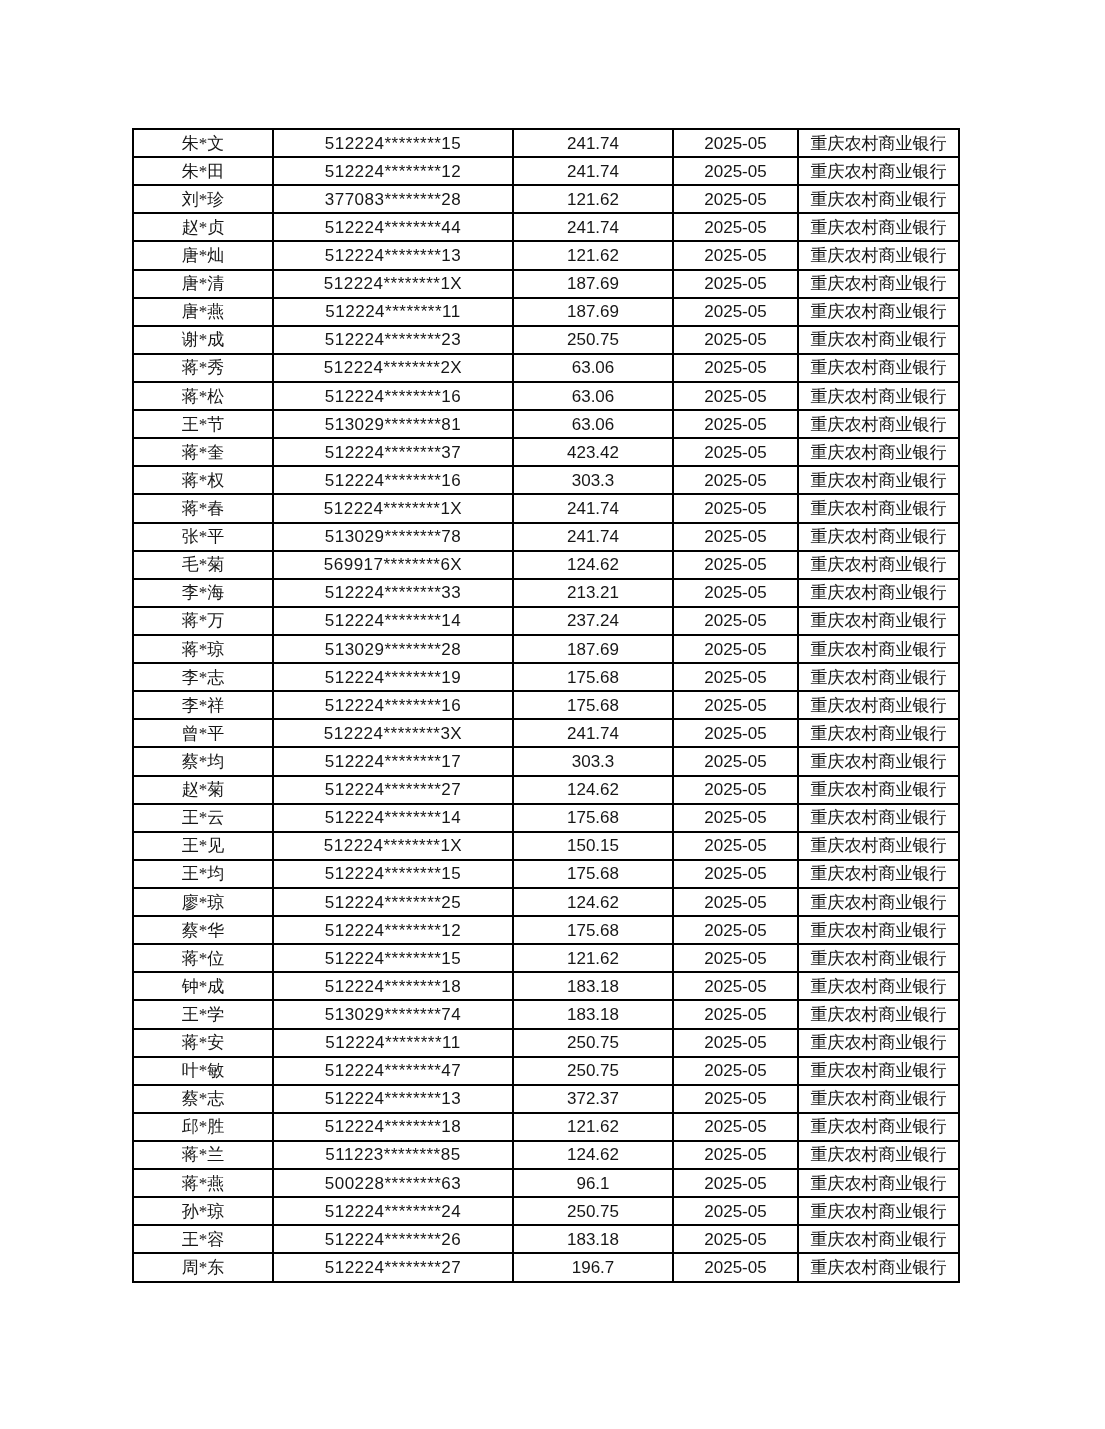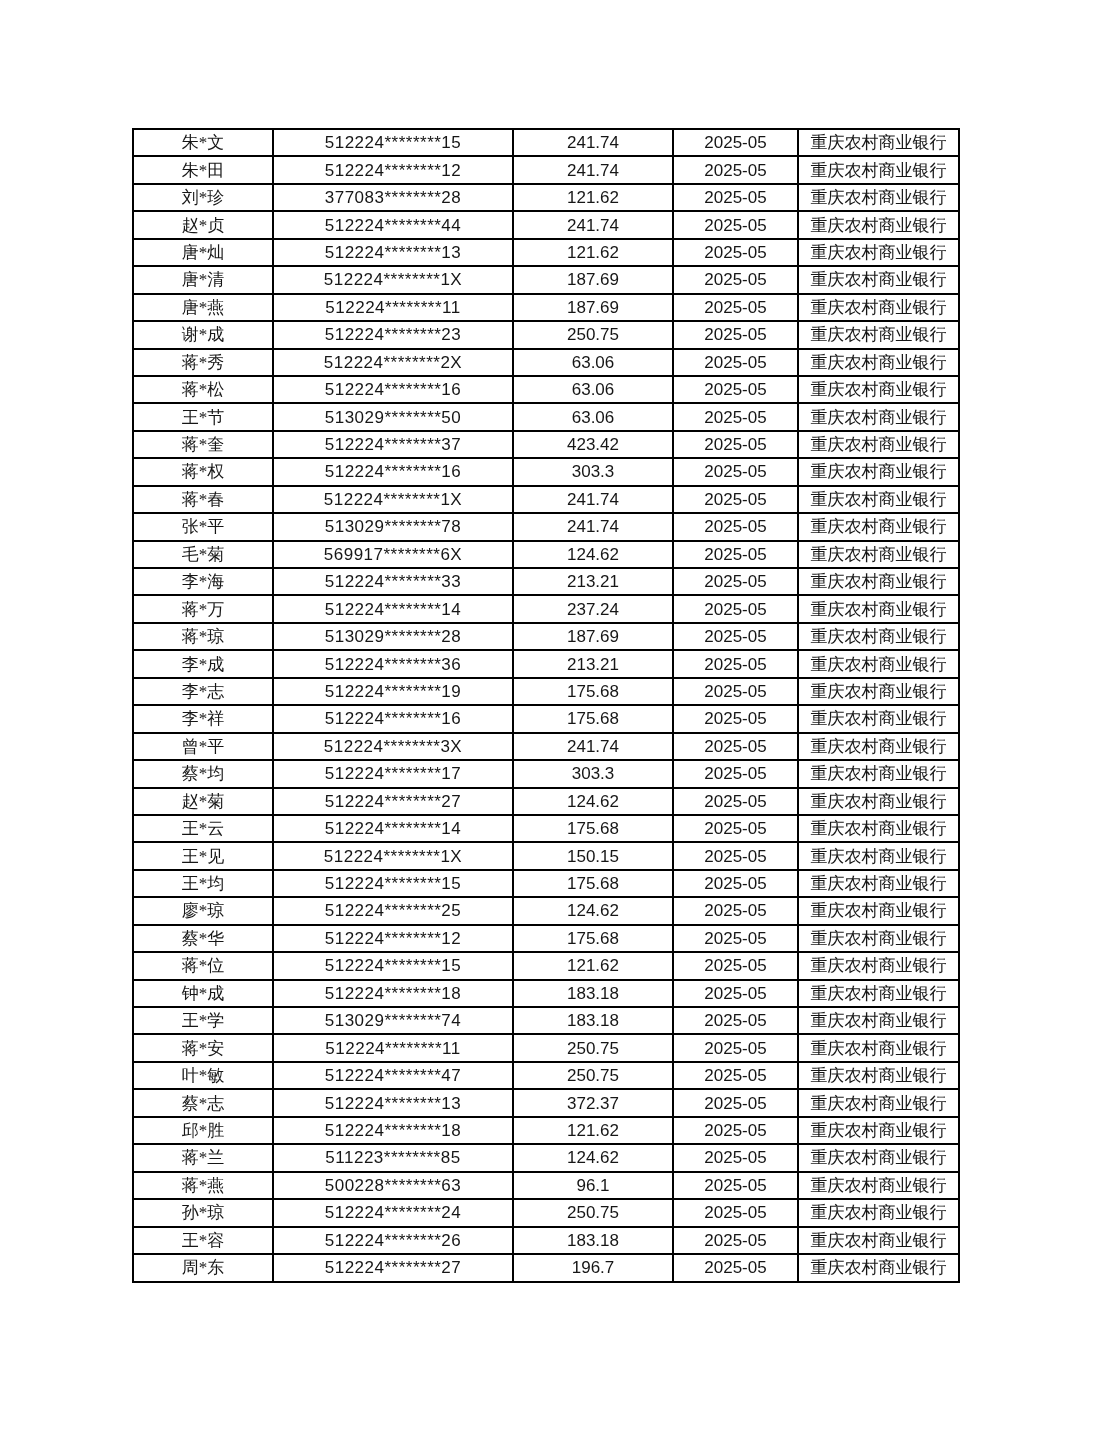--- a/index.html
+++ b/index.html
@@ -121,21 +121,21 @@
         </tr>
         <tr>
           <td class="col-name">蒋*松</td>
           <td class="col-id">512224********16</td>
           <td class="col-amount">63.06</td>
           <td class="col-month">2025-05</td>
           <td class="col-bank">重庆农村商业银行</td>
         </tr>
         <tr>
           <td class="col-name">王*节</td>
-          <td class="col-id">513029********50</td>
+          <td class="col-id">513029********81</td>
           <td class="col-amount">63.06</td>
           <td class="col-month">2025-05</td>
           <td class="col-bank">重庆农村商业银行</td>
         </tr>
         <tr>
           <td class="col-name">蒋*奎</td>
           <td class="col-id">512224********37</td>
           <td class="col-amount">423.42</td>
           <td class="col-month">2025-05</td>
           <td class="col-bank">重庆农村商业银行</td>
@@ -179,27 +179,20 @@
           <td class="col-name">蒋*万</td>
           <td class="col-id">512224********14</td>
           <td class="col-amount">237.24</td>
           <td class="col-month">2025-05</td>
           <td class="col-bank">重庆农村商业银行</td>
         </tr>
         <tr>
           <td class="col-name">蒋*琼</td>
           <td class="col-id">513029********28</td>
           <td class="col-amount">187.69</td>
-          <td class="col-month">2025-05</td>
-          <td class="col-bank">重庆农村商业银行</td>
-        </tr>
-        <tr>
-          <td class="col-name">李*成</td>
-          <td class="col-id">512224********36</td>
-          <td class="col-amount">213.21</td>
           <td class="col-month">2025-05</td>
           <td class="col-bank">重庆农村商业银行</td>
         </tr>
         <tr>
           <td class="col-name">李*志</td>
           <td class="col-id">512224********19</td>
           <td class="col-amount">175.68</td>
           <td class="col-month">2025-05</td>
           <td class="col-bank">重庆农村商业银行</td>
         </tr>

